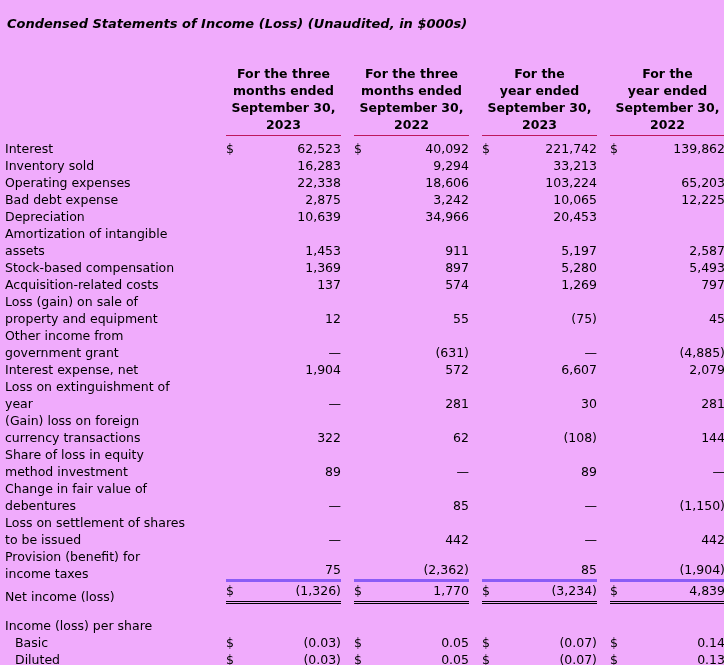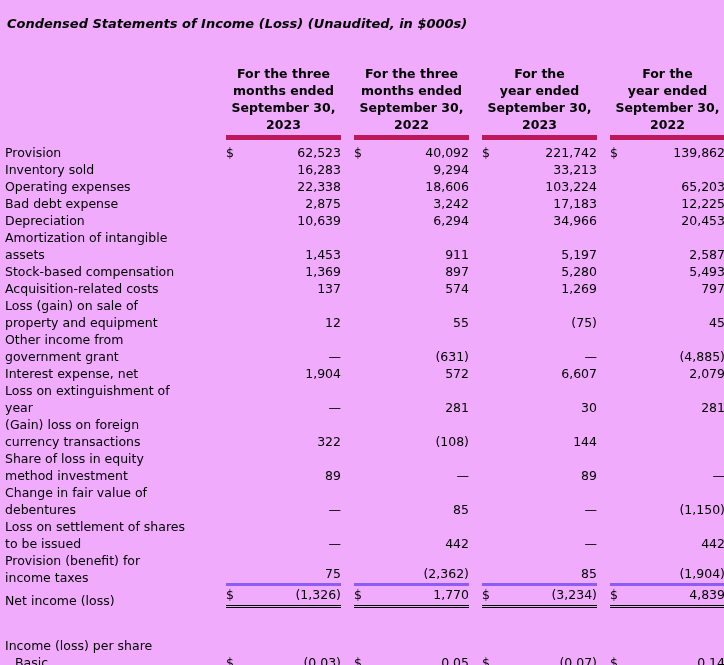--- a/index.html
+++ b/index.html
@@ -47,36 +47,36 @@
     line-height: 17px;
     display: flex;
     justify-content: space-between;
     box-sizing: border-box;
   }
   .hdr .num-col {
     display: block;
     text-align: center;
     font-weight: bold;
     white-space: pre-line;
-    border-bottom: 5px solid #be185d;
+    border-bottom: 1px solid #be185d;
     padding-bottom: 2px;
   }
   .statement .body { margin-top: 4px; }
   .num-col .dollar { text-align: left; }
   .num-col .val { text-align: right; }
   .row.rule-single .num-col {
     border-bottom: 3px solid #8b5cf6;
     padding-bottom: 1px;
   }
   .row.rule-double .num-col {
     border-bottom: 3px double #000;
     padding-bottom: 2px;
     margin-bottom: 1px;
   }
-  .row.gap-after { margin-bottom: 28px; }
+  .row.gap-after { margin-bottom: 12px; }
 </style>
 </head>
 <body>
 
 <div id="page">
   <div class="title">Condensed Statements of Income (Loss) (Unaudited, in $000s)</div>
 
   <div class="statement">
     <div class="row hdr">
       <div class="label-col"></div>
@@ -94,21 +94,21 @@
 September 30,
 2023</div>
         <div class="num-col">For the
 year ended
 September 30,
 2022</div>
       </div>
     <div class="body">
 
     <div class="row">
-          <div class="label-col">Provision</div>
+          <div class="label-col">Interest</div>
           <div class="num-col">
             <span class="dollar">$</span>
             <span class="val">62,523</span>
           </div>
           <div class="num-col">
             <span class="dollar">$</span>
             <span class="val">40,092</span>
           </div>
           <div class="num-col">
             <span class="dollar">$</span>
@@ -158,36 +158,32 @@
           <div class="num-col">
             <span class="dollar"></span>
             <span class="val">2,875</span>
           </div>
           <div class="num-col">
             <span class="dollar"></span>
             <span class="val">3,242</span>
           </div>
           <div class="num-col">
             <span class="dollar"></span>
-            <span class="val">17,183</span>
+            <span class="val">10,065</span>
           </div>
           <div class="num-col">
             <span class="dollar"></span>
             <span class="val">12,225</span>
           </div>
         </div>
         <div class="row">
           <div class="label-col">Depreciation</div>
           <div class="num-col">
             <span class="dollar"></span>
             <span class="val">10,639</span>
-          </div>
-          <div class="num-col">
-            <span class="dollar"></span>
-            <span class="val">6,294</span>
           </div>
           <div class="num-col">
             <span class="dollar"></span>
             <span class="val">34,966</span>
           </div>
           <div class="num-col">
             <span class="dollar"></span>
             <span class="val">20,453</span>
           </div>
         </div>
@@ -327,20 +323,24 @@
             <span class="dollar"></span>
             <span class="val">281</span>
           </div>
         </div>
         <div class="row">
           <div class="label-col">(Gain) loss on foreign
 currency transactions</div>
           <div class="num-col">
             <span class="dollar"></span>
             <span class="val">322</span>
+          </div>
+          <div class="num-col">
+            <span class="dollar"></span>
+            <span class="val">62</span>
           </div>
           <div class="num-col">
             <span class="dollar"></span>
             <span class="val">(108)</span>
           </div>
           <div class="num-col">
             <span class="dollar"></span>
             <span class="val">144</span>
           </div>
         </div>

